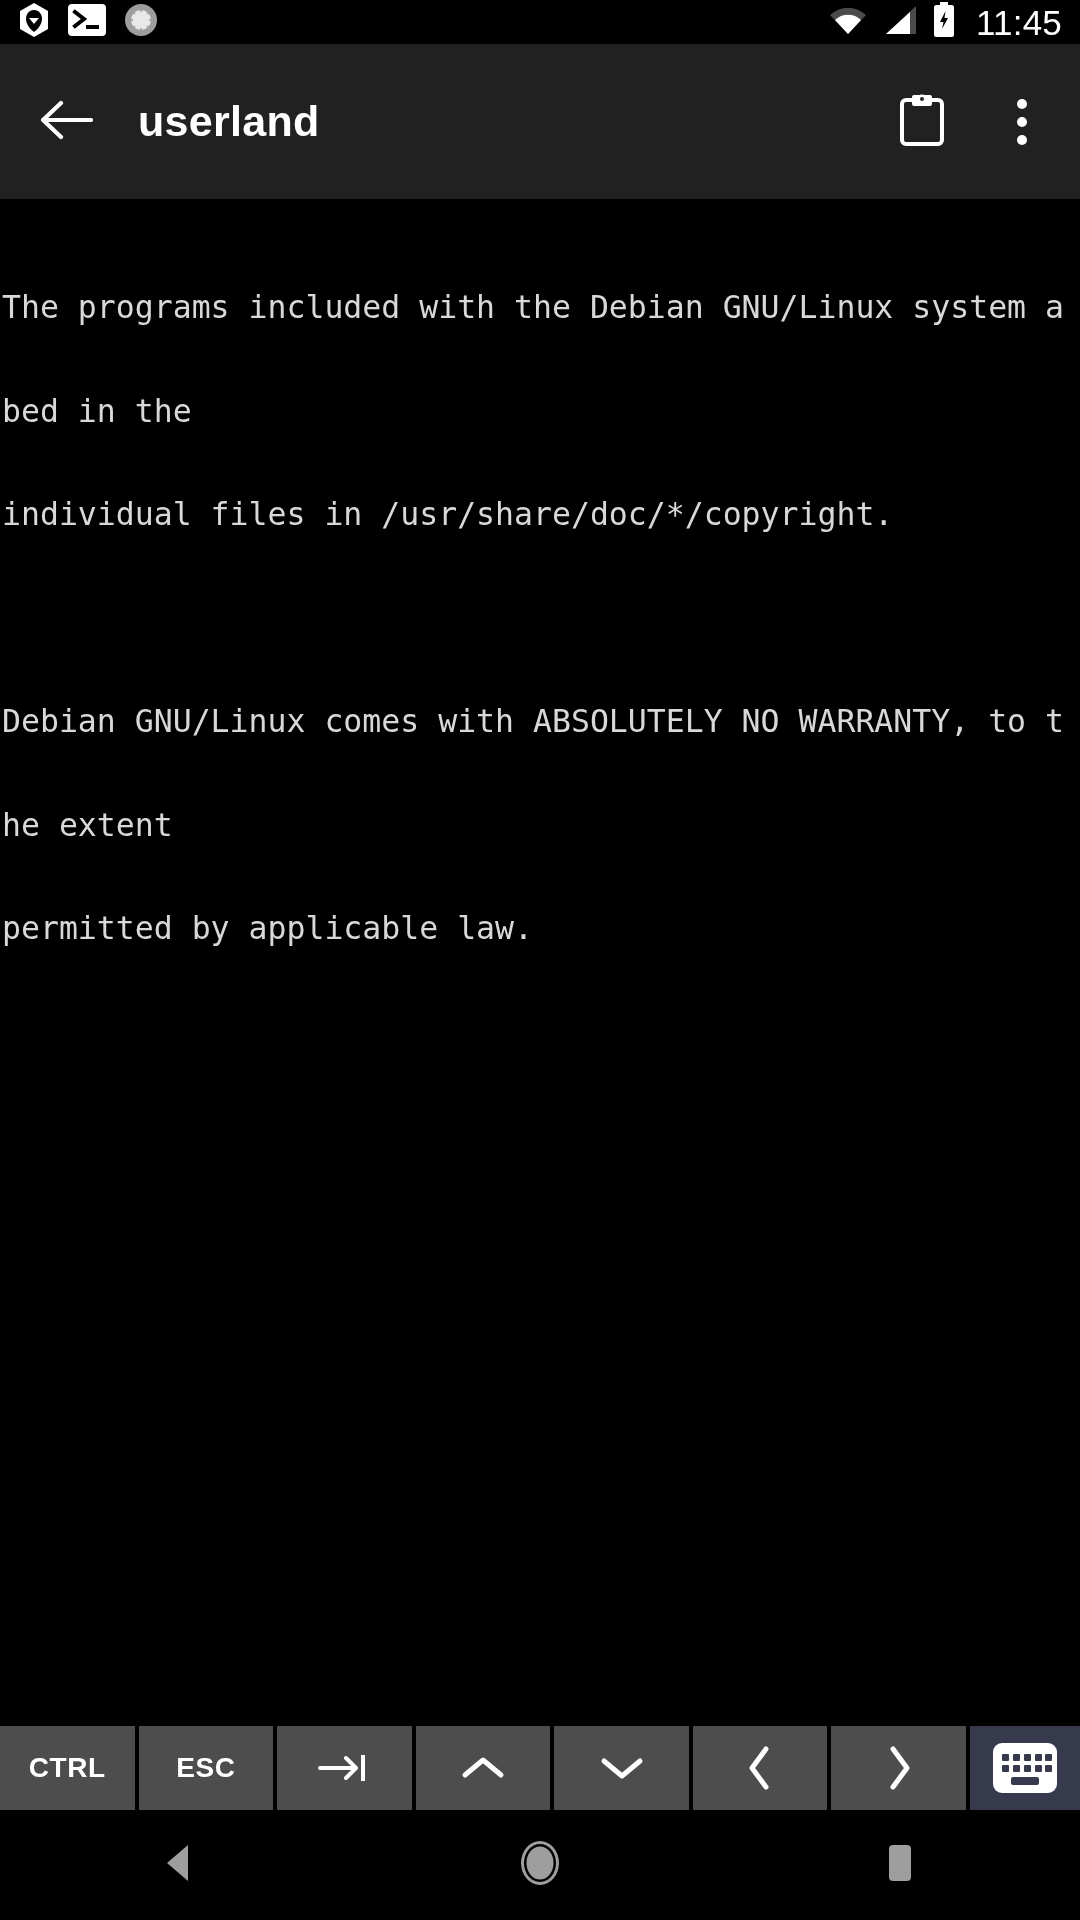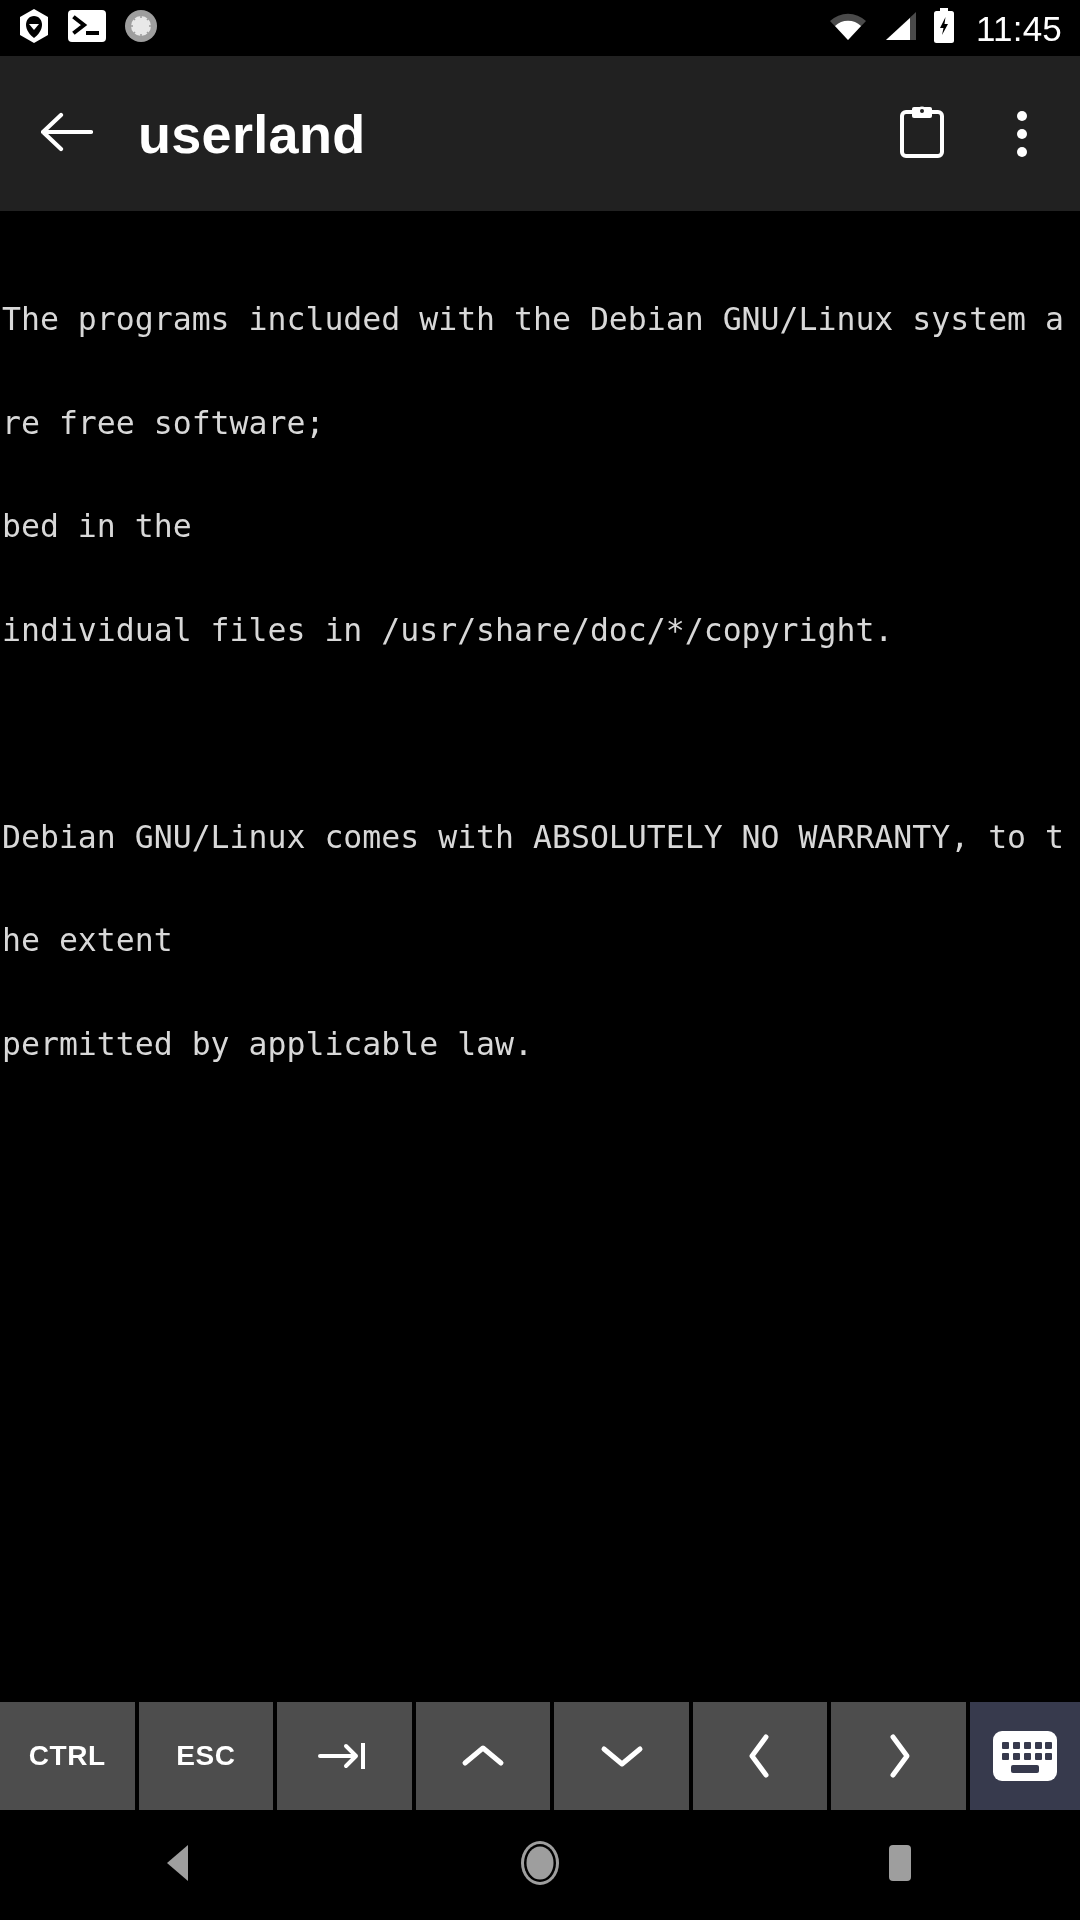--- a/index.html
+++ b/index.html
@@ -17,21 +17,21 @@
     position: relative;
     width: 1080px;
     height: 1920px;
     background: #000000;
     display: flex;
     flex-direction: column;
   }
 
   
   .status-bar {
-    height: 56px;
+    height: 44px;
     background: #000000;
     display: flex;
     align-items: center;
     padding: 0 18px 0 18px;
     flex: 0 0 auto;
   }
   .status-left {
     display: flex;
     align-items: center;
     gap: 18px;
@@ -64,21 +64,21 @@
   .appbar-back {
     width: 62px;
     height: 62px;
     display: flex;
     align-items: center;
     justify-content: center;
     flex: 0 0 auto;
   }
   .app-title {
     color: #ffffff;
-    font-size: 54px;
+    font-size: 43px;
     font-weight: 700;
     margin-left: 40px;
     letter-spacing: 0.3px;
     white-space: nowrap;
   }
   .appbar-actions {
     margin-left: auto;
     display: flex;
     align-items: center;
     gap: 40px;
@@ -127,21 +127,21 @@
   .cursor-block {
     display: inline-block;
     width: 18px;
     height: 30px;
     background: #bdbdbd;
     vertical-align: -5px;
   }
 
   
   .key-toolbar {
-    height: 108px;
+    height: 84px;
     background: #000000;
     display: flex;
     align-items: stretch;
     gap: 4px;
     flex: 0 0 auto;
     padding: 0;
   }
   .key-btn {
     flex: 1 1 0;
     background: #4d4d4d;
@@ -267,21 +267,20 @@
         <i></i>
         <i></i>
         <i></i>
       </div>
     </div>
   </div>
 
   <div class="terminal">
     <div class="term-text">
       <div class="term-line">The programs included with the Debian GNU/Linux system a</div>
-      <div class="term-line">re free software;</div>
       <div class="term-line">bed in the</div>
       <div class="term-line">individual files in /usr/share/doc/*/copyright.</div>
       <div class="term-line">&nbsp;</div>
       <div class="term-line">Debian GNU/Linux comes with ABSOLUTELY NO WARRANTY, to t</div>
       <div class="term-line">he extent</div>
       <div class="term-line">permitted by applicable law.</div>
     </div>
   </div>
 
   <div class="key-toolbar">

